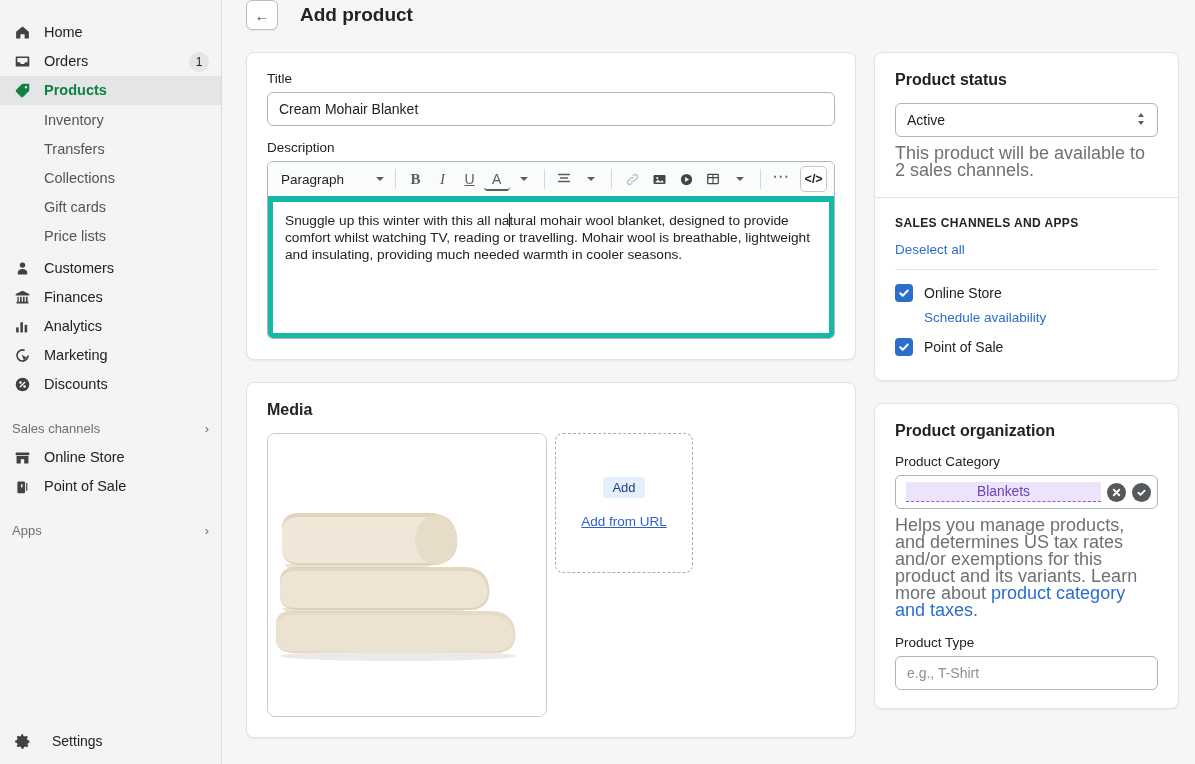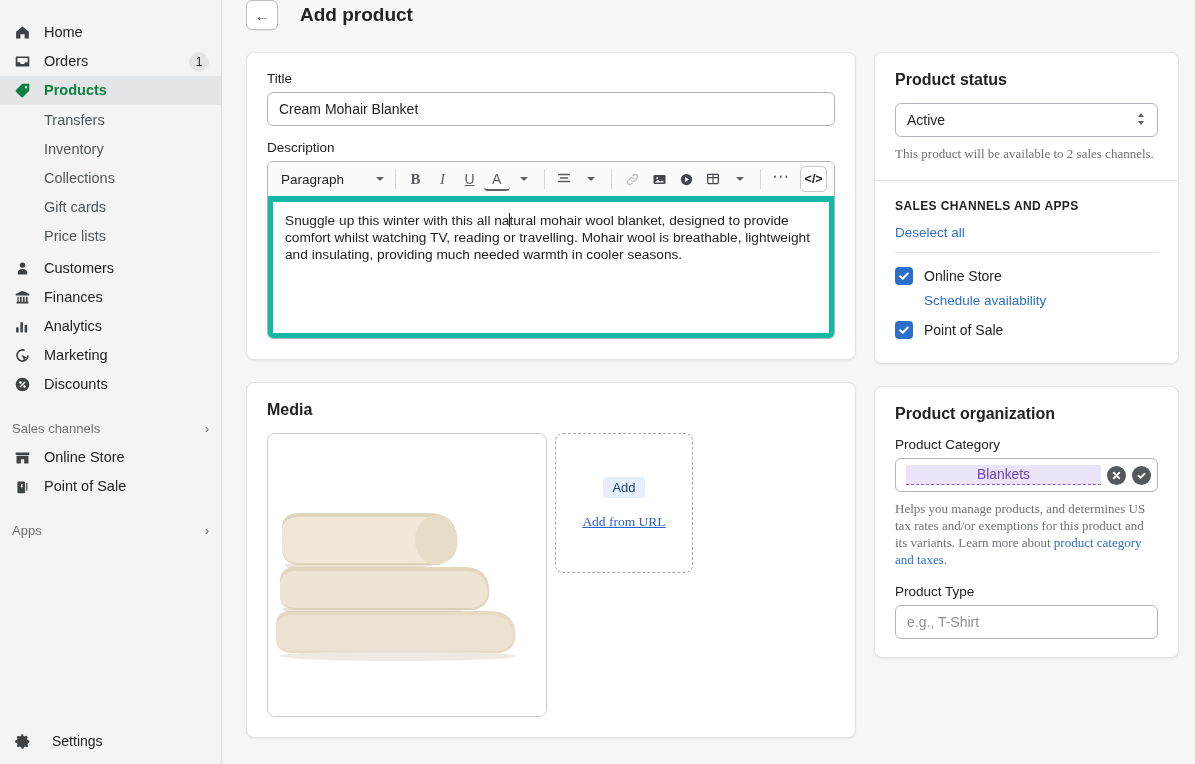--- a/index.html
+++ b/index.html
@@ -230,39 +230,38 @@
     padding: 3px 9px;
     border-radius: 4px;
     border: none;
     cursor: pointer;
     font-family: "Liberation Sans", sans-serif;
   }
   .url-link {
     color: #2f5fcb; font-size: 13.5px;
     text-decoration: underline;
     cursor: pointer;
-    font-family: Liberation Serif, serif;
   }
 
   
   .panel-sec { padding: 18px 20px 18px 20px; }
   .divider { height: 1px; background: #e1e3e5; }
   .select-wrap { position: relative; }
   .select-box {
     width: 100%; height: 34px;
     border: 1px solid #aeb4b9;
     border-radius: 6px;
     background: #fff;
     font-size: 14px;
     display: flex; align-items: center;
     padding: 0 11px;
     cursor: pointer;
   }
   .select-box .lbl { flex: 1; }
-  .help-text { font-size: 13px; color: #6d7175; line-height: 17px; margin-top: 8px; font-family: Liberation Serif, serif; }
+  .help-text { font-size: 18px; color: #6d7175; line-height: 17px; margin-top: 8px; }
   .sec-title {
     font-size: 12px; font-weight: bold;
     letter-spacing: 0.4px;
     color: #202223;
     margin-bottom: 12px;
   }
   .link { color: #2c6ecb; font-size: 13.5px; cursor: pointer; }
   .hr { height: 1px; background: #e1e3e5; margin: 12px 0 14px 0; }
   .cb-row { display: flex; align-items: center; gap: 11px; margin-bottom: 6px; }
   .cb {
@@ -338,24 +337,24 @@
     <div class="nav-item active">
       <span class="ico">
         <svg width="17" height="17" viewBox="0 0 20 20">
             <path fill="#108043" d="M10.5 2H17a1 1 0 0 1 1 1v6.5a2 2 0 0 1-.6 1.4l-6.5 6.5a2 2 0 0 1-2.8 0l-5.5-5.5a2 2 0 0 1 0-2.8l6.5-6.5A2 2 0 0 1 10.5 2zm3.6 2.8a1.4 1.4 0 1 0 0 2.8 1.4 1.4 0 0 0 0-2.8z"></path>
           </svg>
       </span>
       <span class="lbl">Products</span>
     </div>
 
     <div class="sub-item">
+      <span>Inventory</span>
+    </div>
+    <div class="sub-item">
       <span>Transfers</span>
-    </div>
-    <div class="sub-item">
-      <span>Inventory</span>
     </div>
     <div class="sub-item">
       <span>Collections</span>
     </div>
     <div class="sub-item">
       <span>Gift cards</span>
     </div>
     <div class="sub-item">
       <span>Price lists</span>
     </div>

